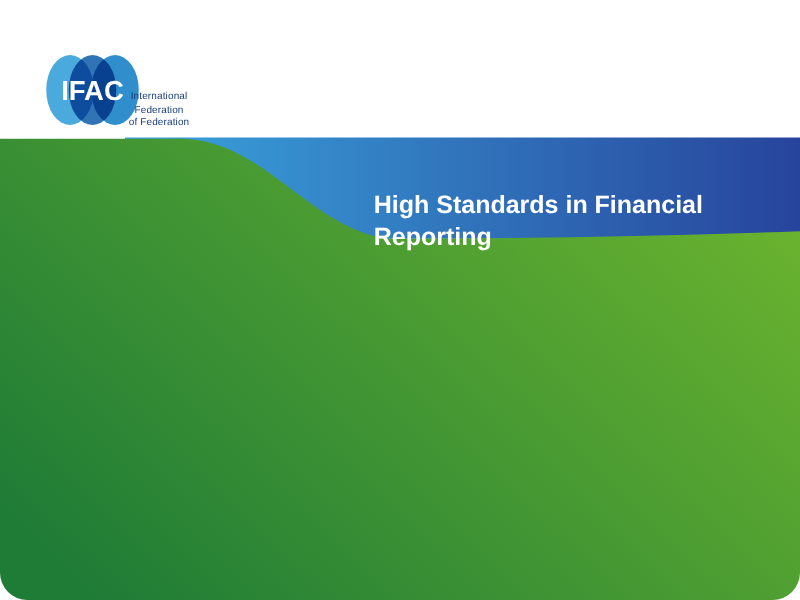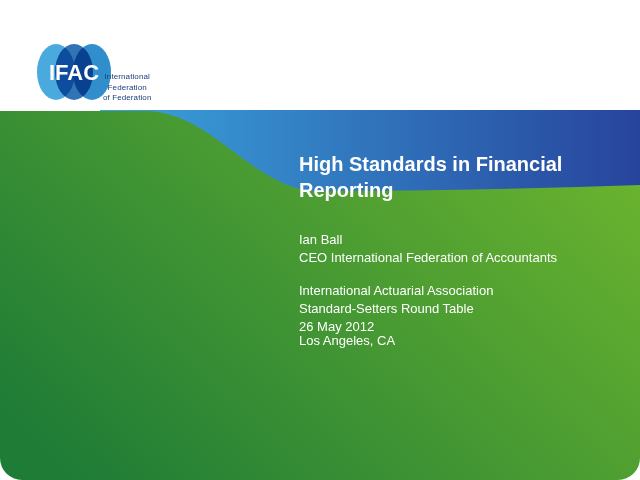--- a/index.html
+++ b/index.html
@@ -115,23 +115,14 @@
     </svg>
     <div class="logo-name">
       <div>International</div>
       <div>Federation</div>
       <div>of Federation</div>
     </div>
   </div>
 
   <div class="slide-title">High Standards in Financial Reporting</div>
 
-  <div class="body-block">
-    <div class="body-line">Ian Ball</div>
-    <div class="body-line">CEO International Federation of Accountants</div>
-    <div class="group-spacer"></div>
-    <div class="body-line">International Actuarial Association</div>
-    <div class="body-line">Standard-Setters Round Table</div>
-    <div class="body-line">26 May 2012</div>
-    <div class="body-line tight">Los Angeles, CA</div>
-  </div>
 
 </div>
 
 </body></html>

